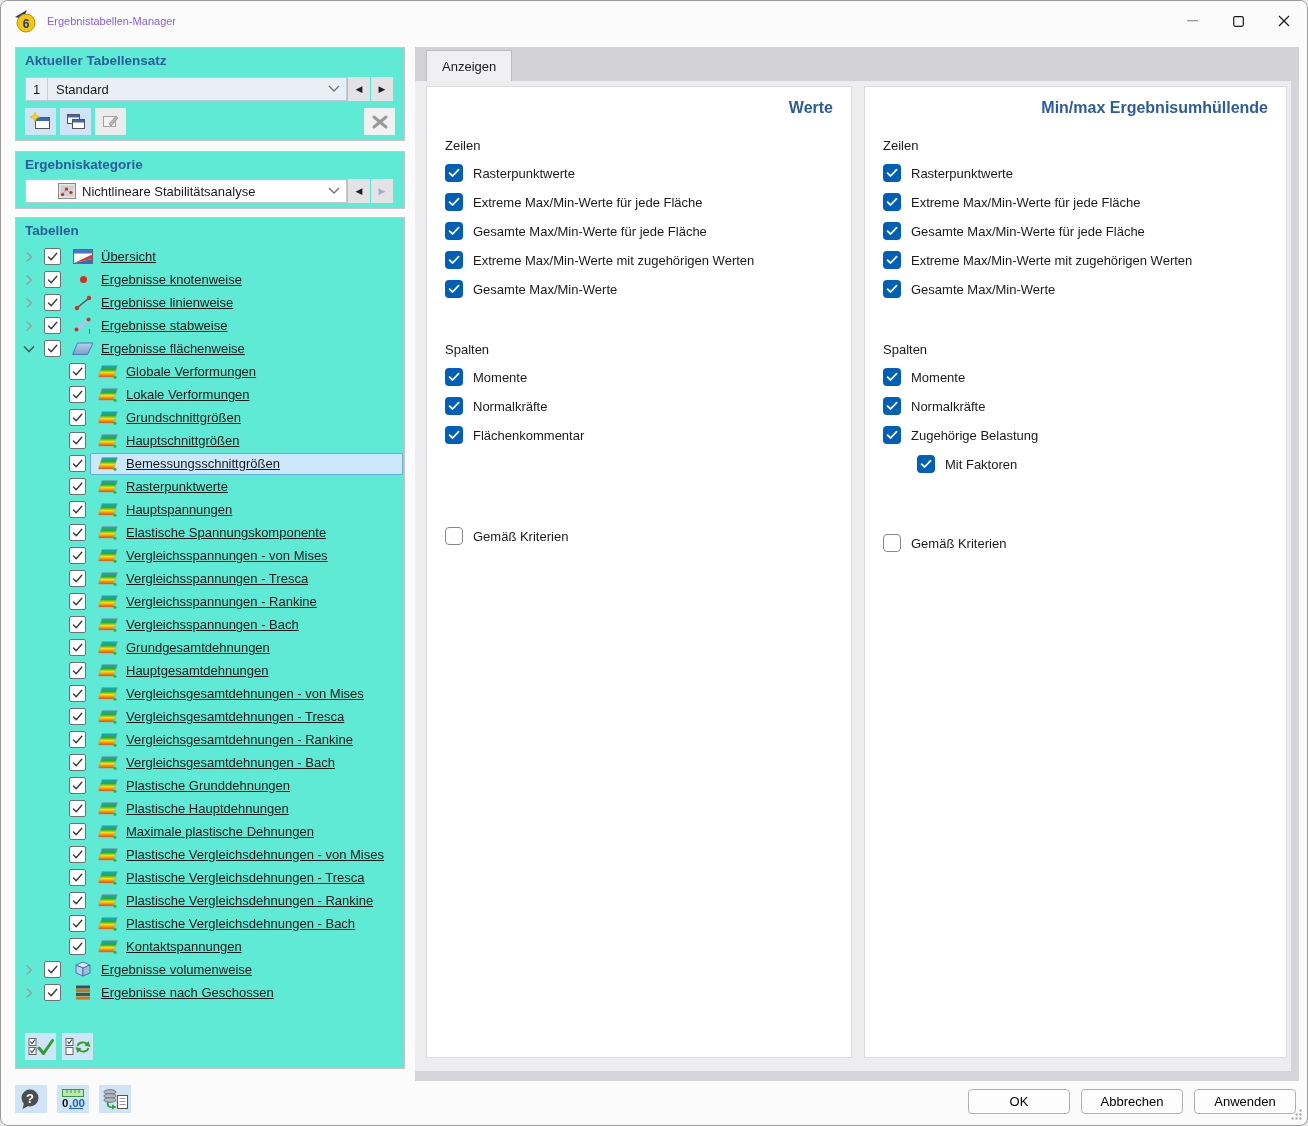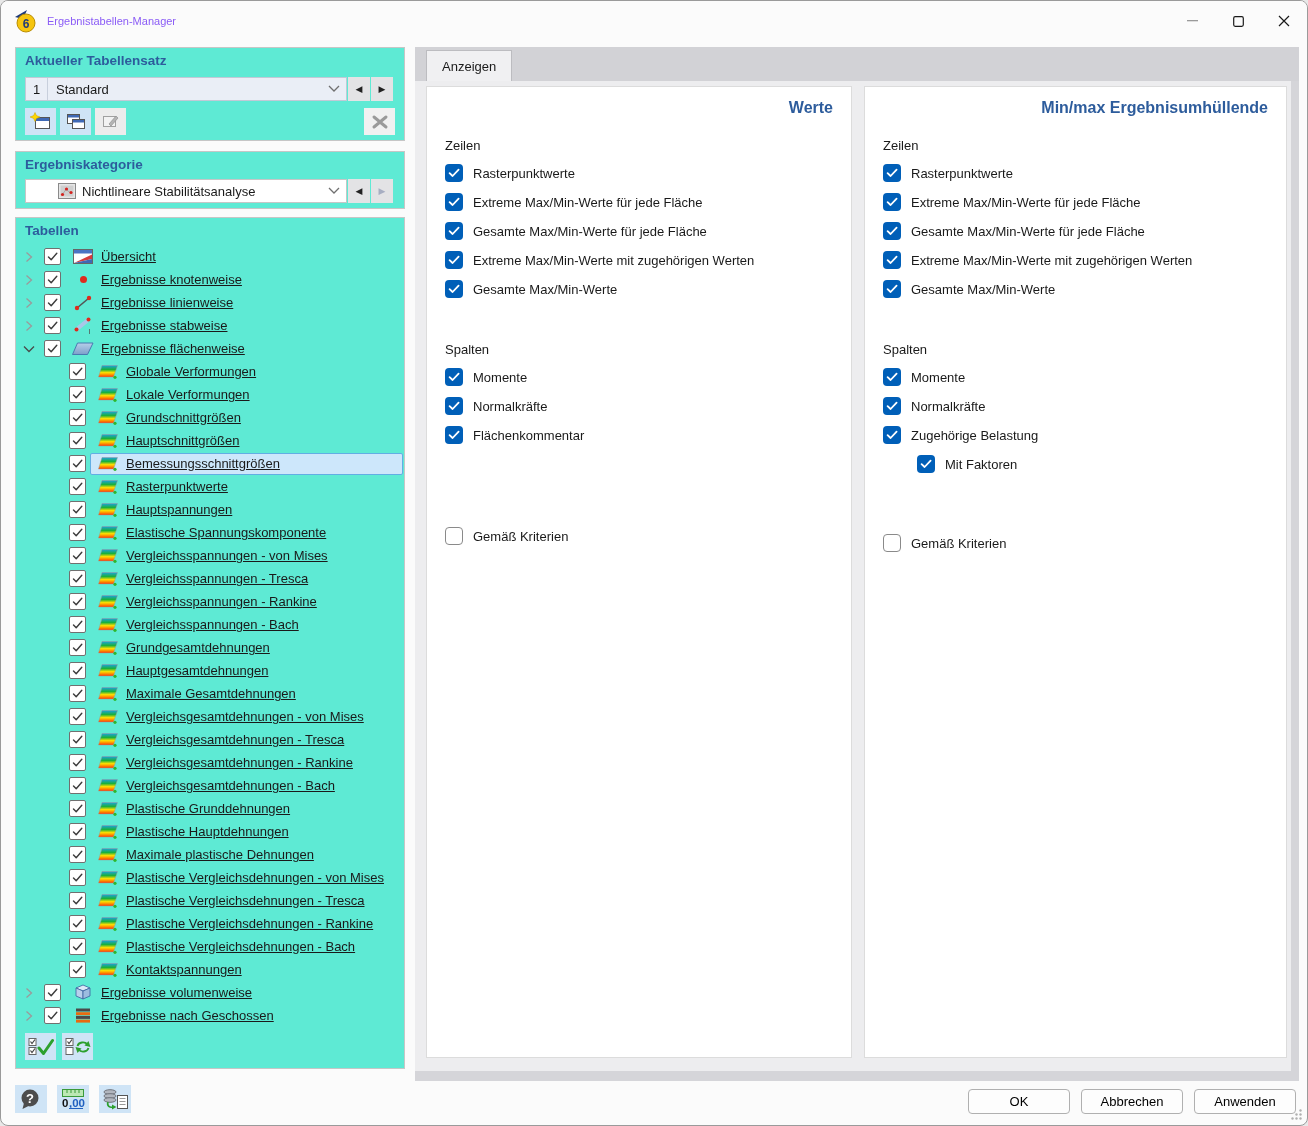--- a/index.html
+++ b/index.html
@@ -532,36 +532,20 @@
               <path d="M1.5 5 L4.2 7.8 L9.8 1.2" stroke="#3c3c3c" stroke-width="1.4" fill="none" stroke-linecap="round" stroke-linejoin="round"></path>
             </svg>
           </span>
           <span class="row-sel">
             <span class="ticon">
               <svg width="20" height="14">
                 <polygon points="4,0.5 19.5,0.5 15.5,12 0.5,12" fill="url(#rgrad)" stroke="#999" stroke-width="0.5"></polygon>
                 <circle cx="17" cy="12.3" r="1.6" fill="#2db82d"></circle>
               </svg>
             </span>
-            <span class="tree-label">Maximale Gesamtdehnungen</span>
-          </span>
-        </div>
-        <div class="tree-row lvl1">
-          <span class="cb-classic">
-            <svg width="11" height="10" viewBox="0 0 11 10">
-              <path d="M1.5 5 L4.2 7.8 L9.8 1.2" stroke="#3c3c3c" stroke-width="1.4" fill="none" stroke-linecap="round" stroke-linejoin="round"></path>
-            </svg>
-          </span>
-          <span class="row-sel">
-            <span class="ticon">
-              <svg width="20" height="14">
-                <polygon points="4,0.5 19.5,0.5 15.5,12 0.5,12" fill="url(#rgrad)" stroke="#999" stroke-width="0.5"></polygon>
-                <circle cx="17" cy="12.3" r="1.6" fill="#2db82d"></circle>
-              </svg>
-            </span>
             <span class="tree-label">Vergleichsgesamtdehnungen - von Mises</span>
           </span>
         </div>
         <div class="tree-row lvl1">
           <span class="cb-classic">
             <svg width="11" height="10" viewBox="0 0 11 10">
               <path d="M1.5 5 L4.2 7.8 L9.8 1.2" stroke="#3c3c3c" stroke-width="1.4" fill="none" stroke-linecap="round" stroke-linejoin="round"></path>
             </svg>
           </span>
           <span class="row-sel">

